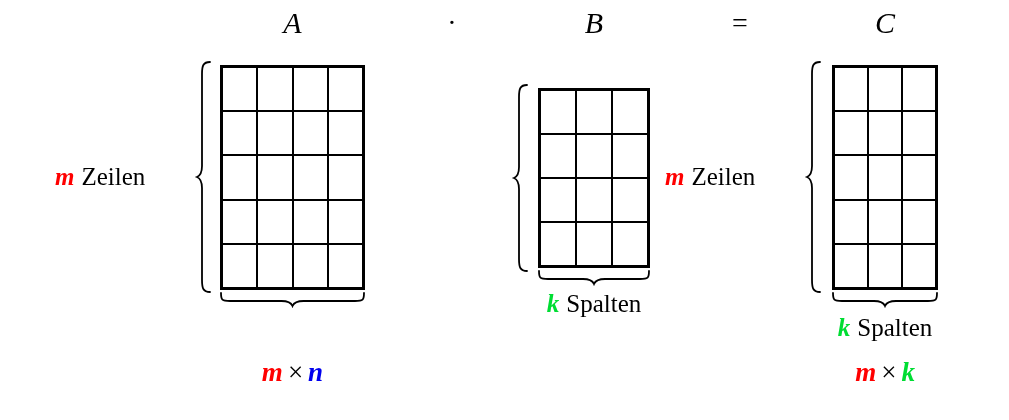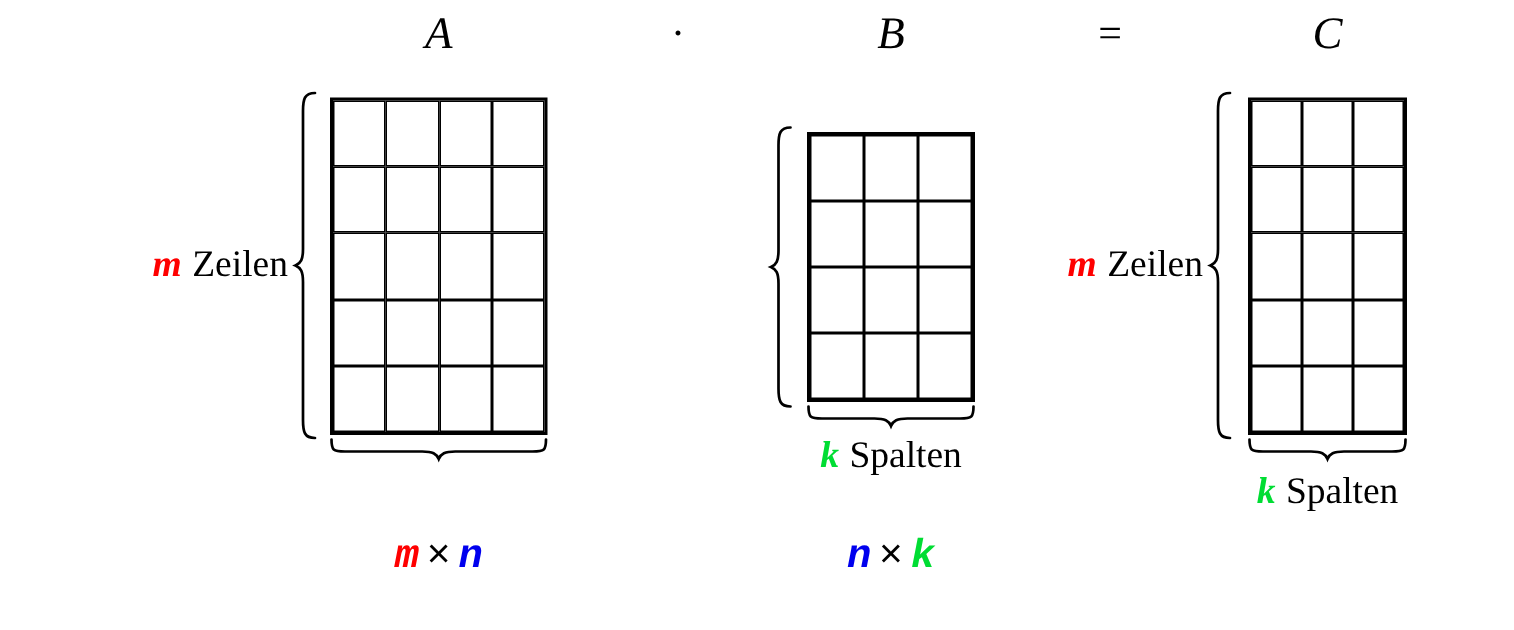--- a/index.html
+++ b/index.html
@@ -6,24 +6,24 @@
   .canvas {
     position:relative; width:1009px; height:420px; background:#ffffff;
     font-family:"Liberation Serif", serif; color:#000; overflow:hidden;
   }
   .abs { position:absolute; }
   .center { text-align:center; }
   .eqletter { font-style:italic; font-size:30px; line-height:38px; }
   .eqop { font-size:28px; line-height:38px; }
   .word { font-size:25px; line-height:34px; white-space:nowrap; }
   .var { font-style:italic; font-weight:bold; }
-  .rowlabel { text-align:right; }
+  .rowlabel { text-align:left; }
   .rowlabel .var { margin-right:7px; }
   .collabel .var { margin-right:7px; }
-  .dim { font-size:27px; line-height:34px; font-weight:bold; font-style:italic;font-family:Liberation Mono, monospace; }
+  .dim { font-size:27px; line-height:34px; font-weight:bold; font-style:italic; }
   .dim .times { font-weight:normal; font-style:normal; padding:0 5px; }
   .mgrid {
     position:absolute; box-sizing:border-box; border:2px solid #000;
     display:grid; background:#fff;
   }
   .cell { border:1px solid #000; }
   svg.brace { position:absolute; overflow:visible; }
   svg.brace path { fill:none; stroke:#000; stroke-width:1.8; stroke-linecap:round; }
 </style>
 </head>
@@ -88,23 +88,20 @@
       <div class="cell"></div>
       <div class="cell"></div>
       <div class="cell"></div>
     </div>
   <svg class="brace" style="left:538px; top:270px;" width="112" height="16" viewBox="0 0 112 16">
     <path d="M1 1 C1 8 2 9 10 9 L45 9 C52 9 54.5 10.5 56 14 C57.5 10.5 60 9 67 9 L102 9 C110 9 111 8 111 1"></path>
   </svg>
   <div class="abs word center collabel" style="left:538px; top:287px; width:112px;">
     <span class="var" style="color: rgb(0, 221, 51);">k</span><span>Spalten</span>
   </div>
-  <div class="abs dim center" style="left:538px; top:355px; width:112px;">
-    <span style="color: rgb(0, 0, 238);">n</span><span class="times">×</span><span style="color: rgb(0, 221, 51);">k</span>
-  </div>
 
   <div class="abs word rowlabel" style="left:665px; top:160px; width:137px;">
     <span class="var" style="color: rgb(255, 0, 0);">m</span><span>Zeilen</span>
   </div>
   <svg class="brace" style="left:806px; top:61px;" width="16" height="232" viewBox="0 0 16 232">
     <path d="M14 1 C7 1 6 5 6 13 L6 105 C6 112 4.5 114.5 1 116 C4.5 117.5 6 120 6 127 L6 219 C6 227 7 231 14 231"></path>
   </svg>
   <div class="mgrid" style="left: 832px; top: 65px; width: 106px; height: 225px; grid-template-columns: repeat(3, 1fr); grid-template-rows: repeat(5, 1fr);">
       <div class="cell"></div>
       <div class="cell"></div>
@@ -121,14 +118,17 @@
       <div class="cell"></div>
       <div class="cell"></div>
       <div class="cell"></div>
     </div>
   <svg class="brace" style="left:832px; top:292px;" width="106" height="16" viewBox="0 0 106 16">
     <path d="M1 1 C1 8 2 9 10 9 L42 9 C49 9 51.5 10.5 53 14 C54.5 10.5 57 9 64 9 L96 9 C104 9 105 8 105 1"></path>
   </svg>
   <div class="abs word center collabel" style="left:832px; top:311px; width:106px;">
     <span class="var" style="color: rgb(0, 221, 51);">k</span><span>Spalten</span>
   </div>
+  <div class="abs dim center" style="left:832px; top:355px; width:106px;">
+    <span style="color: rgb(255, 0, 0);">m</span><span class="times">×</span><span style="color: rgb(0, 221, 51);">k</span>
+  </div>
 
 </div>
 
 </body></html>

